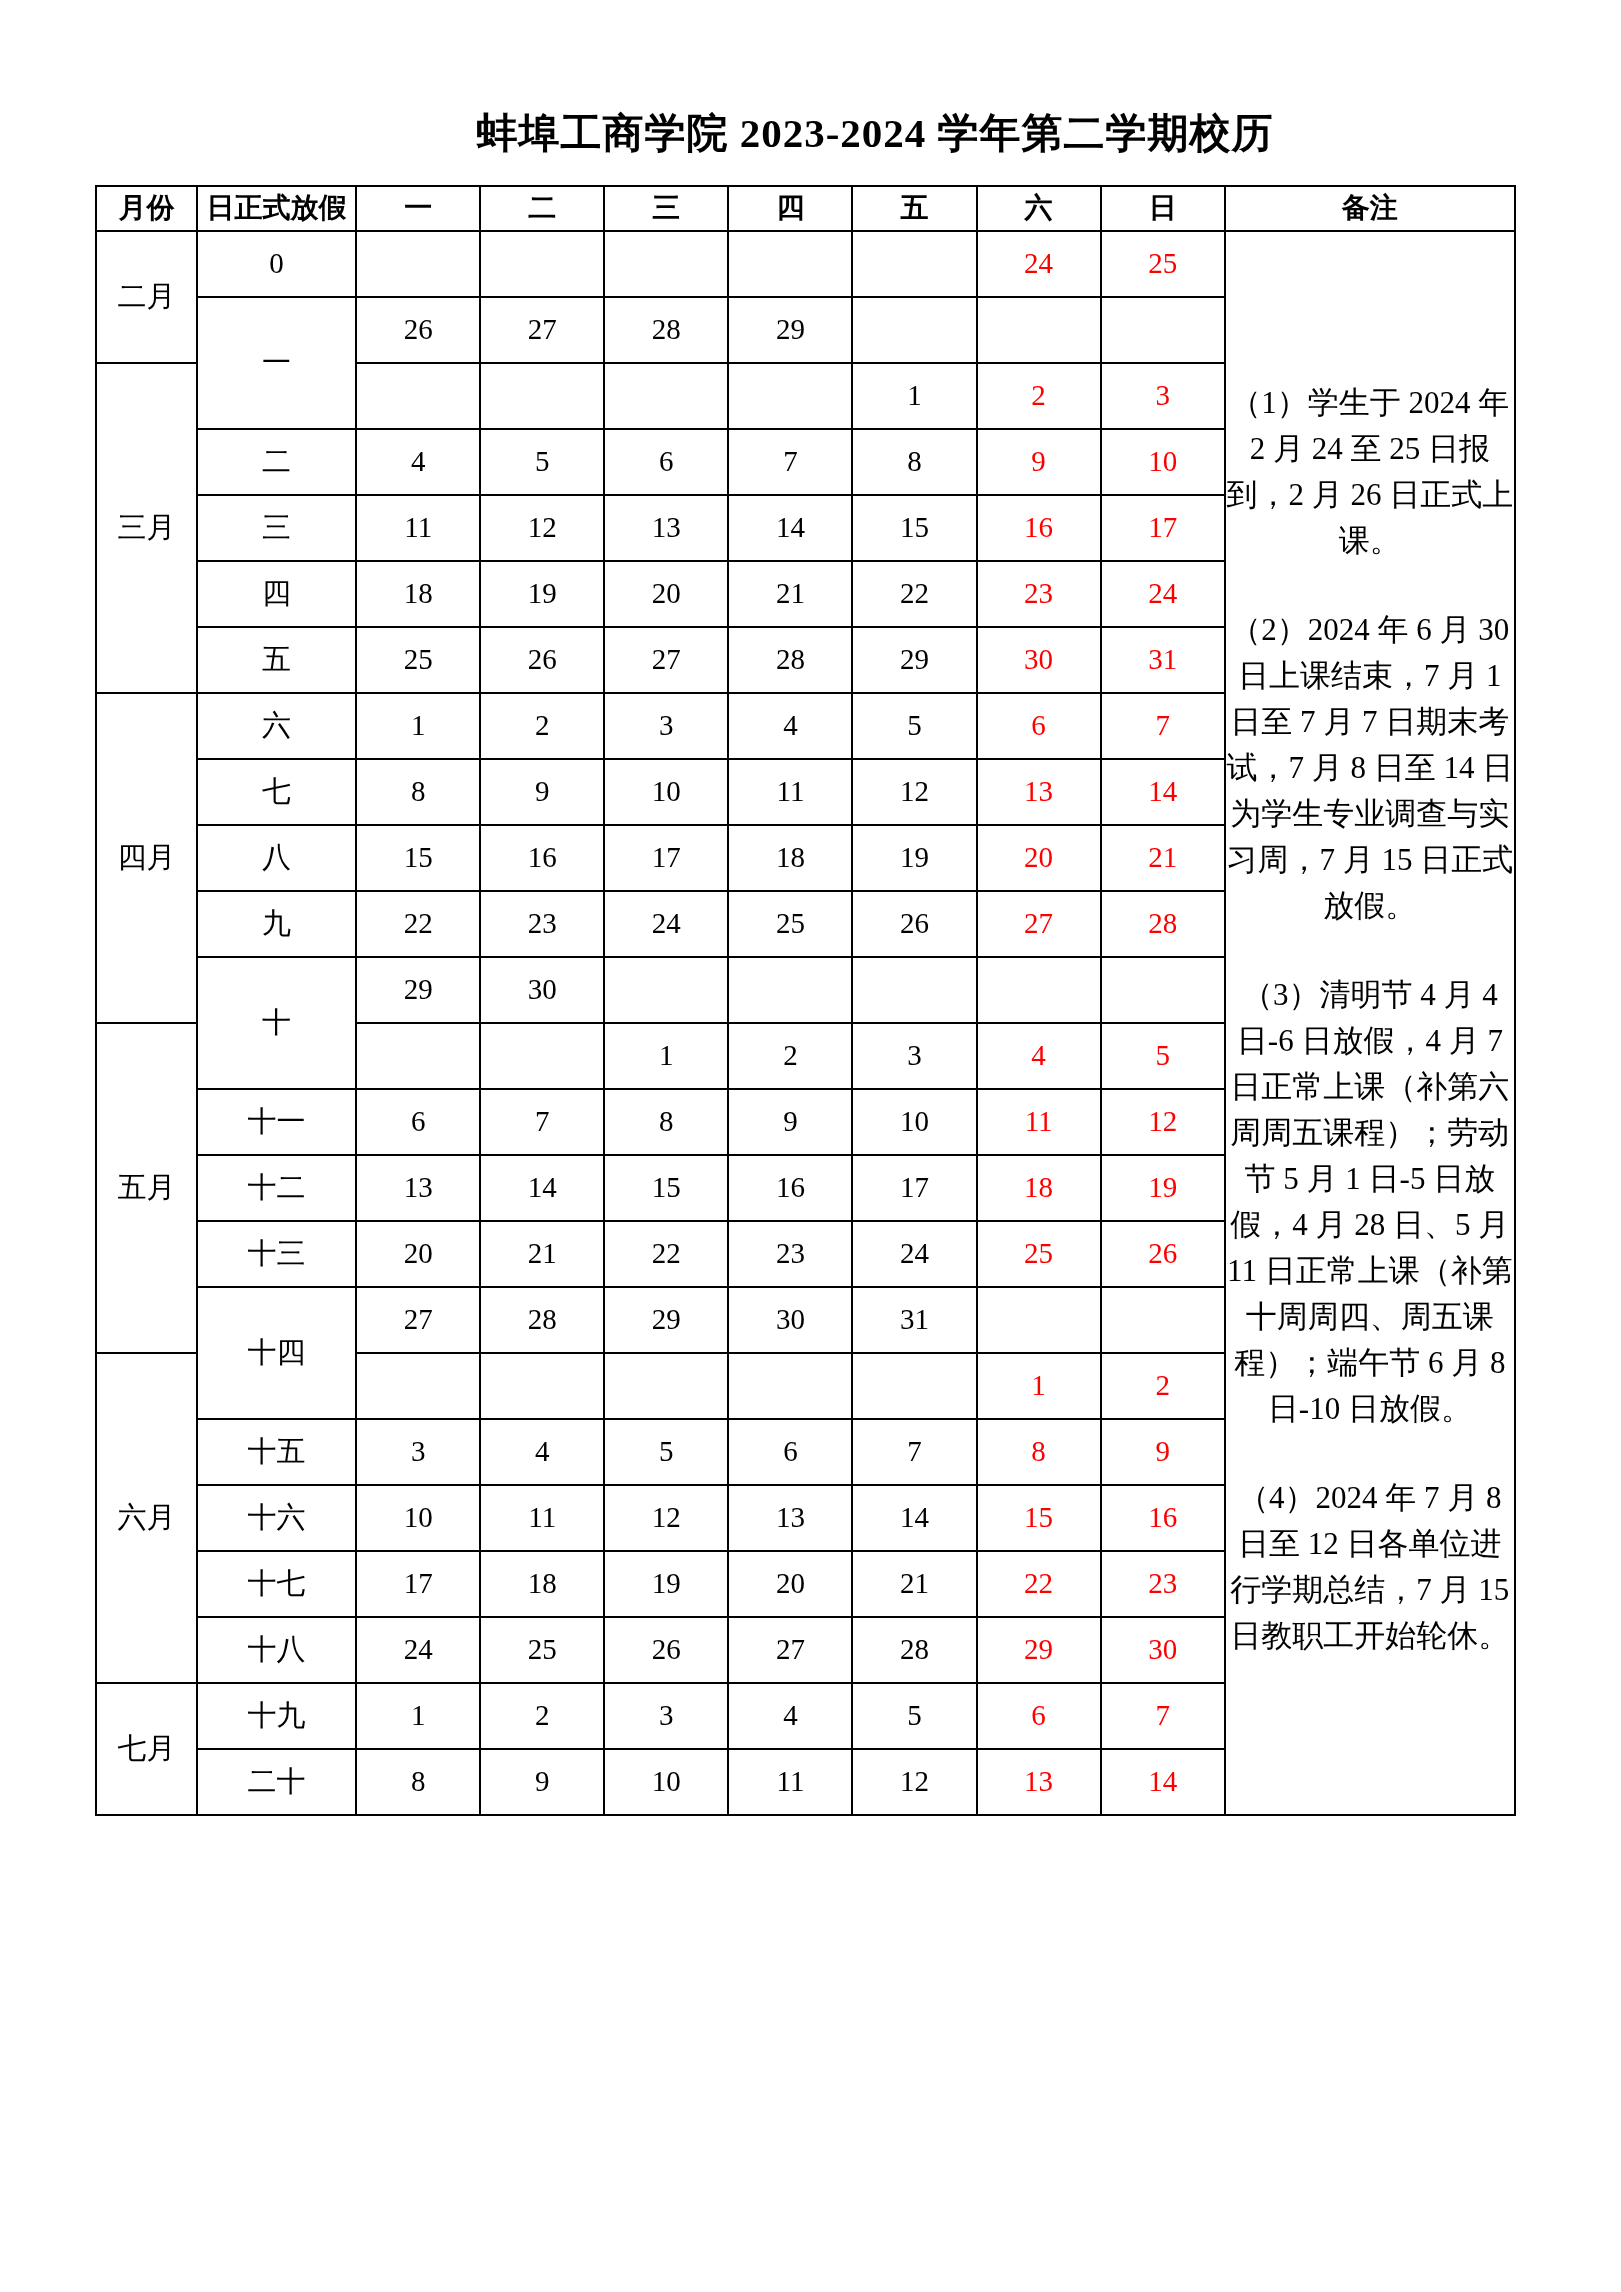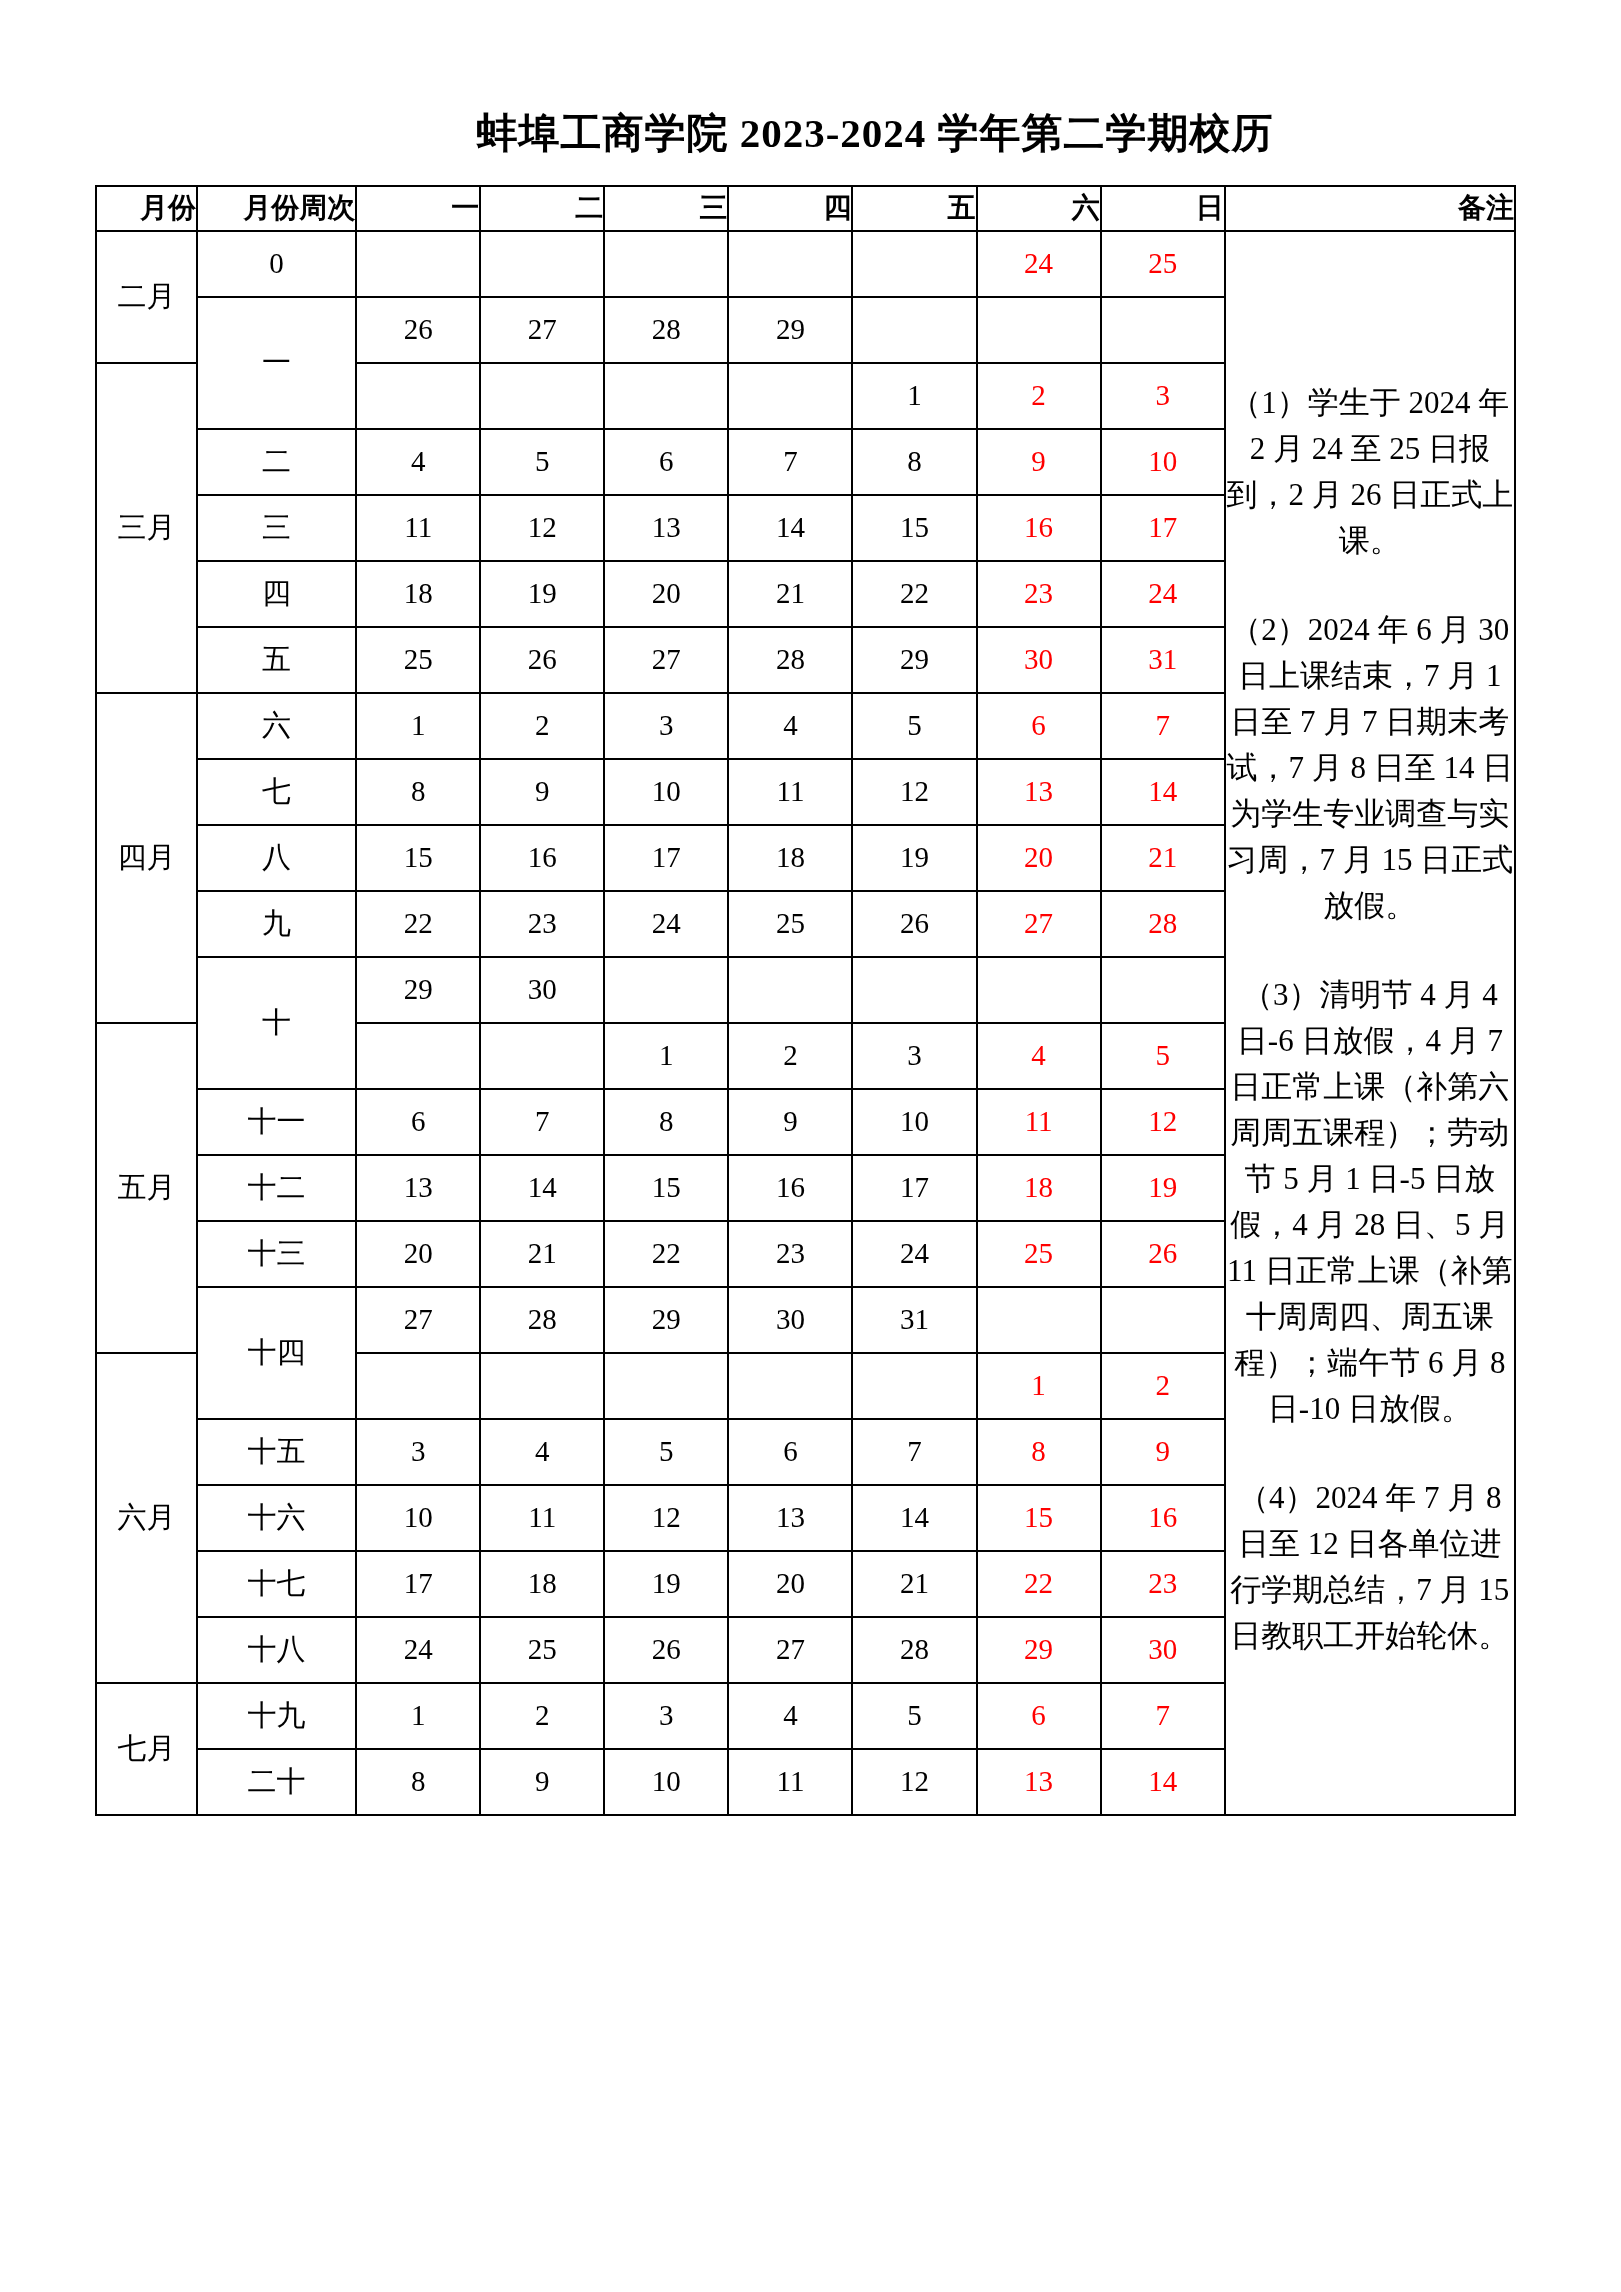--- a/index.html
+++ b/index.html
@@ -39,21 +39,20 @@
     text-align: center;
     vertical-align: middle;
     padding: 0;
     overflow: hidden;
   }
   table.calendar thead tr { height: 45px; }
   table.calendar tbody tr { height: 66px; }
   table.calendar th {
     font-size: 28px;
     font-weight: bold;
-    text-align: right;
   }
   td.month, td.week {
     font-size: 29px;
   }
   td.day {
     font-size: 29px;
   }
   td.day.wkend {
     color: #FF0000;
   }
@@ -86,21 +85,21 @@
         <col style="width:124px">
         <col style="width:124px">
         <col style="width:124px">
         <col style="width:124px">
         <col style="width:124px">
       <col style="width:290px">
     </colgroup>
     <thead>
       <tr>
         <th>月份</th>
-        <th>月份周次</th>
+        <th>日正式放假</th>
         <th>一</th>
         <th>二</th>
         <th>三</th>
         <th>四</th>
         <th>五</th>
         <th>六</th>
         <th>日</th>
         <th>备注</th>
       </tr>
     </thead>

